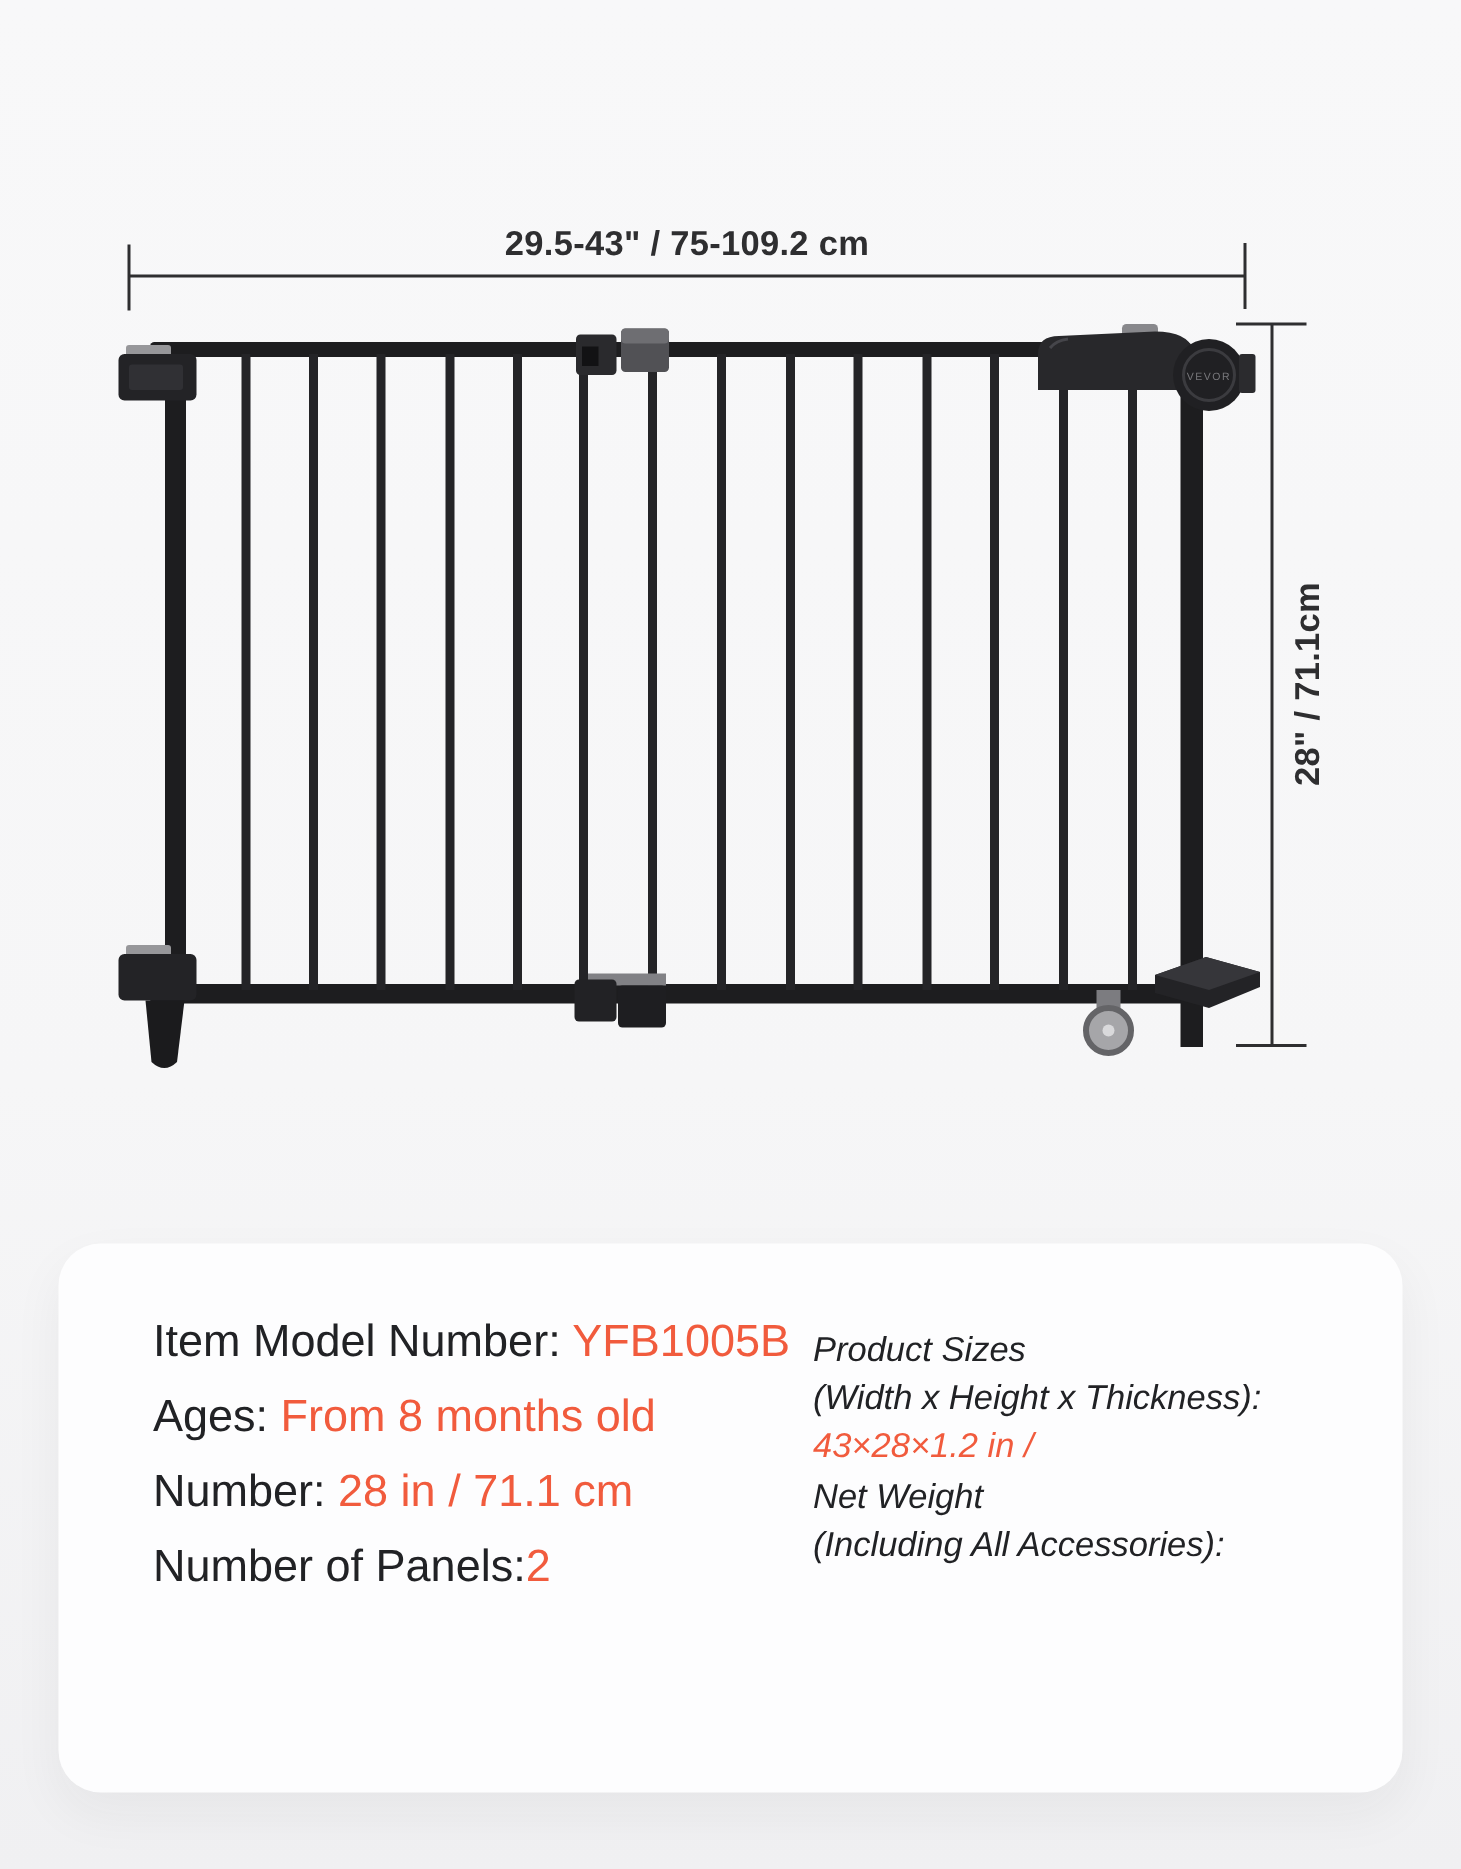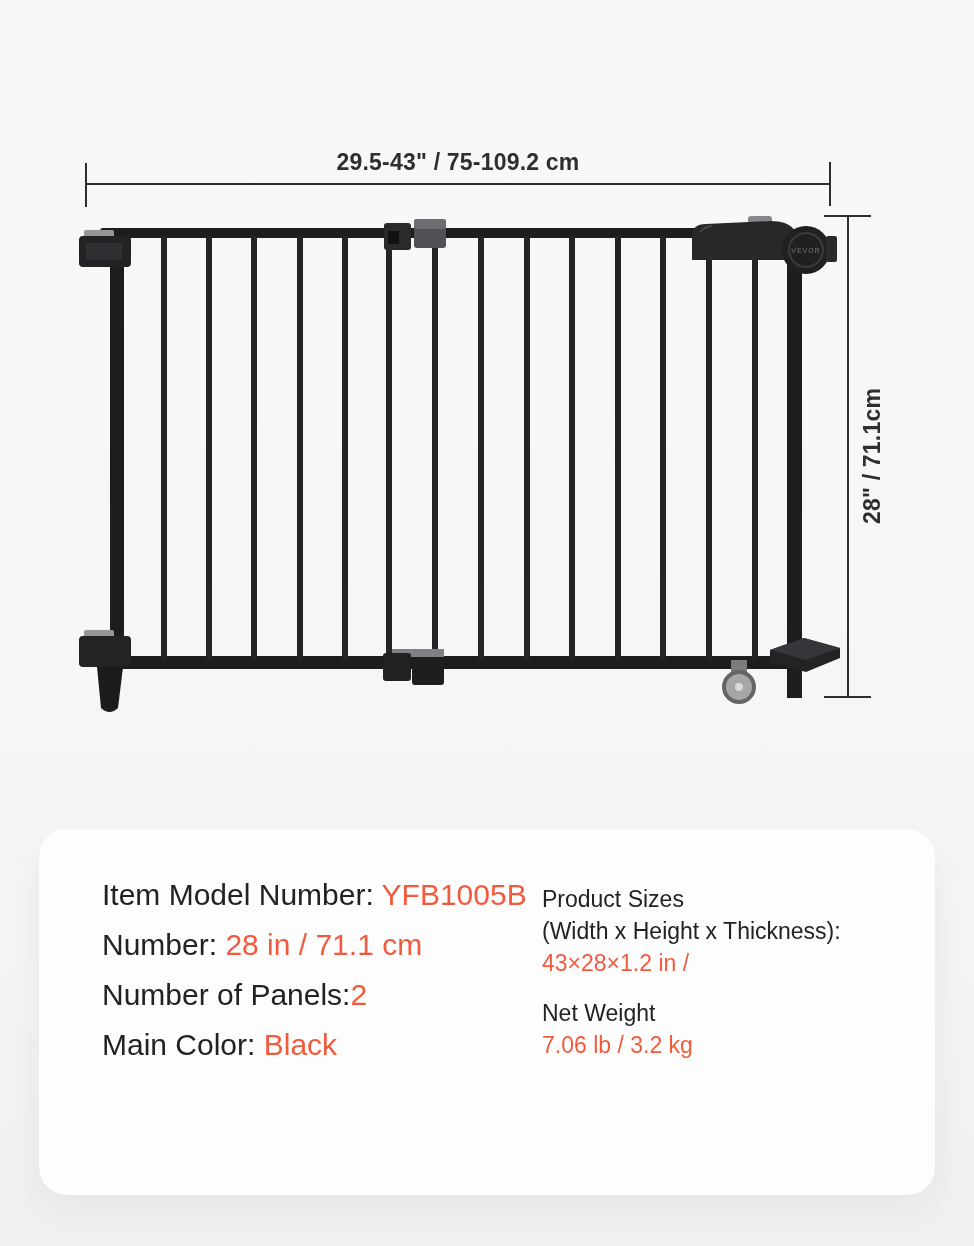--- a/index.html
+++ b/index.html
@@ -36,22 +36,22 @@
     box-shadow:0 14px 34px rgba(40,40,45,.05);
   }
   .col{position:absolute;top:54px;}
   .col-left{left:63px;width:430px;}
   .col-right{left:503px;width:380px;}
   .spec-row{
     font-size:30px;line-height:24px;margin-bottom:26px;
     color:var(--text);white-space:pre-wrap;
   }
   .spec-row .val{color:var(--accent);}
-  .spec-block{color:var(--text);font-size:23px;line-height:32px;}
-  .spec-block + .spec-block{margin-top:18px;}
+  .spec-block{color:var(--text);font-size:23px;line-height:32px;font-style:italic;}
+  .spec-block + .spec-block{margin-top:2px;}
   .spec-block .val-line{color:var(--accent);}
 </style>
 </head>
 <body>
 
 <div class="stage">
 
   <div class="product-area">
     <svg class="gate-svg" width="974" height="760" viewBox="0 0 974 760">
 
@@ -129,31 +129,31 @@
     </svg>
 
     <div class="dim-label dim-top">29.5-43" / 75-109.2 cm</div>
     <div class="dim-label dim-right">28" / 71.1cm</div>
   </div>
 
   <section class="spec-panel">
 
     <div class="col col-left">
       <p class="spec-row"><span class="lbl">Item Model Number: </span><span class="val">YFB1005B</span></p>
+      <p class="spec-row"><span class="lbl">Ages: </span><span class="val">From 8 months old</span></p>
       <p class="spec-row"><span class="lbl">Number: </span><span class="val">28 in / 71.1 cm</span></p>
       <p class="spec-row"><span class="lbl">Number of Panels:</span><span class="val">2</span></p>
-      <p class="spec-row"><span class="lbl">Main Color: </span><span class="val">Black</span></p>
     </div>
 
     <div class="col col-right">
       <div class="spec-block">
         <div>Product Sizes</div>
         <div>(Width x Height x Thickness):</div>
         <div class="val-line">43×28×1.2 in /</div>
       </div>
       <div class="spec-block">
         <div>Net Weight</div>
-        <div class="val-line">7.06 lb / 3.2 kg</div>
+        <div>(Including All Accessories):</div>
       </div>
     </div>
 
   </section>
 </div>
 
 </body></html>

